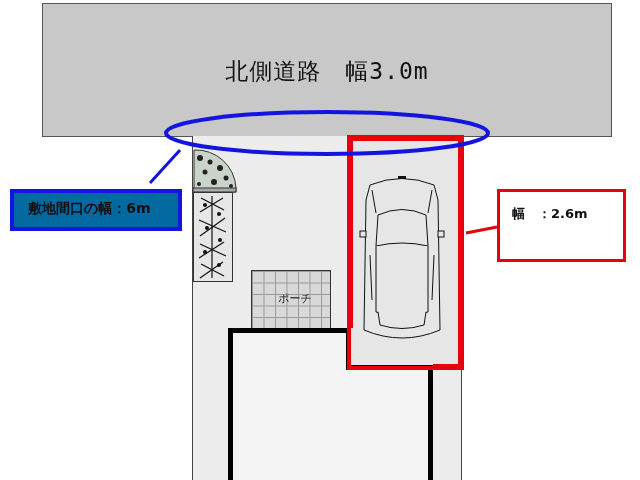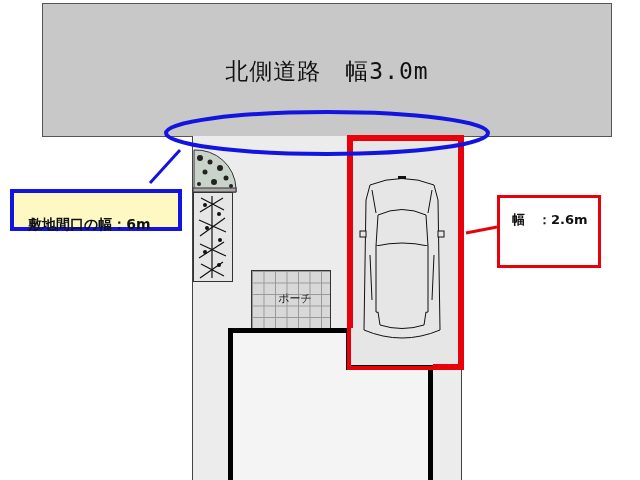--- a/index.html
+++ b/index.html
@@ -8,22 +8,22 @@
   .road{left:42px;top:3px;width:570px;height:134px;background:#c8c8c8;border:1px solid #555;}
   .road-label{position:absolute;left:0;right:0;top:52px;text-align:center;font-size:23px;color:#111;letter-spacing:1px;font-family:"DejaVu Sans Mono",monospace;}
   .lot{left:192px;top:136px;width:270px;height:350px;background:#ececec;border-left:1px solid #444;border-right:1px solid #444;}
   .house{left:228px;top:328px;width:205px;height:160px;background:#f4f4f4;border:5px solid #000;border-bottom:none;}
   .porch{left:251px;top:270px;width:80px;height:60px;background:#d8d8d8;border:1px solid #333;
     background-image:linear-gradient(#999 1px,transparent 1px),linear-gradient(90deg,#999 1px,transparent 1px);
     background-size:11.5px 11.5px;}
   .porch-label{position:absolute;left:8px;right:0;top:20px;text-align:center;font-size:11px;color:#111;background:transparent;}
   .park-box{left:349px;top:137px;width:113px;height:231px;border:4px solid #e8000b;background:#e6e6e6;}
   .planter{left:193px;top:192px;width:40px;height:90px;border:1px solid #333;background:#e6e6e6;}
-  .blue-label{left:10px;top:189px;width:172px;height:42px;border:4px solid #1414e0;background:#fef9c3;font-size:14px;font-weight:bold;color:#111;padding:23px 0 0 14px;}
-  .red-label{left:497px;top:189px;width:104px;height:73px;border:3px solid #e8000b;background:#fff;font-size:13px;font-weight:bold;color:#111;padding:9px 0 0 12px;line-height:25px;margin-top:6px;}
+  .blue-label{left:10px;top:189px;width:172px;height:42px;border:4px solid #1414e0;background:#0369a1;font-size:14px;font-weight:bold;color:#111;padding:7px 0 0 14px;}
+  .red-label{left:497px;top:189px;width:129px;height:73px;border:3px solid #e8000b;background:#fff;font-size:13px;font-weight:bold;color:#111;padding:9px 0 0 12px;line-height:25px;}
   svg{position:absolute;left:0;top:0;}
 </style>
 </head>
 <body>
 
 <div class="abs road">
   <div class="road-label">北側道路　幅3.0m</div>
 </div>
 
 <div class="abs lot"></div>

